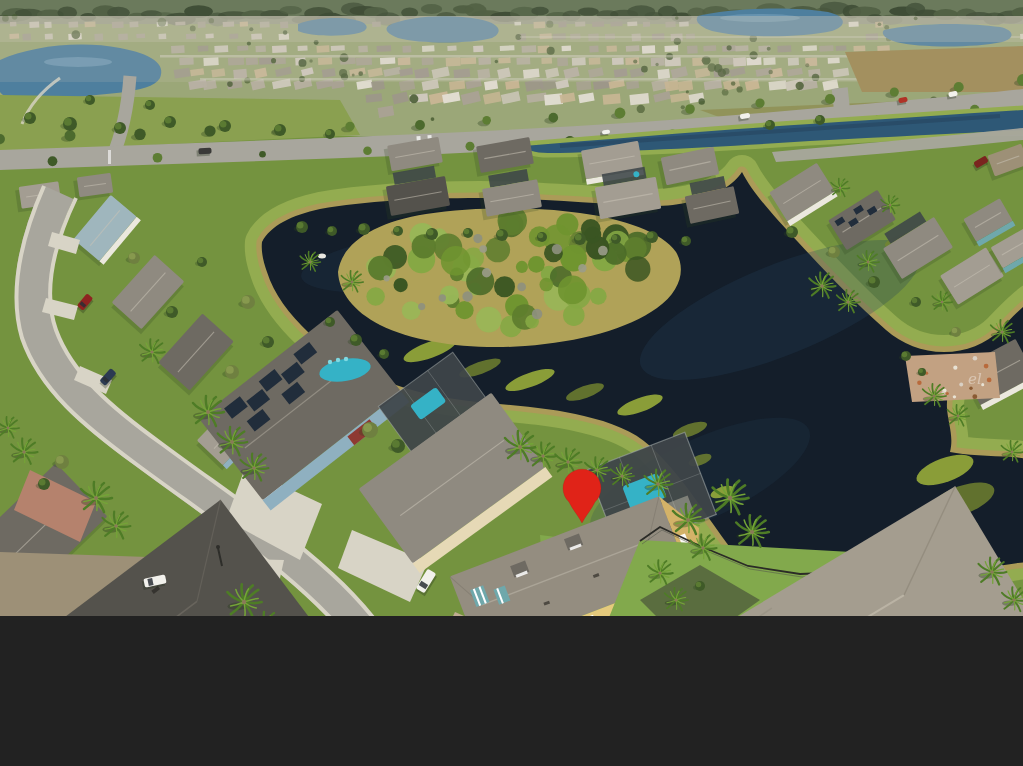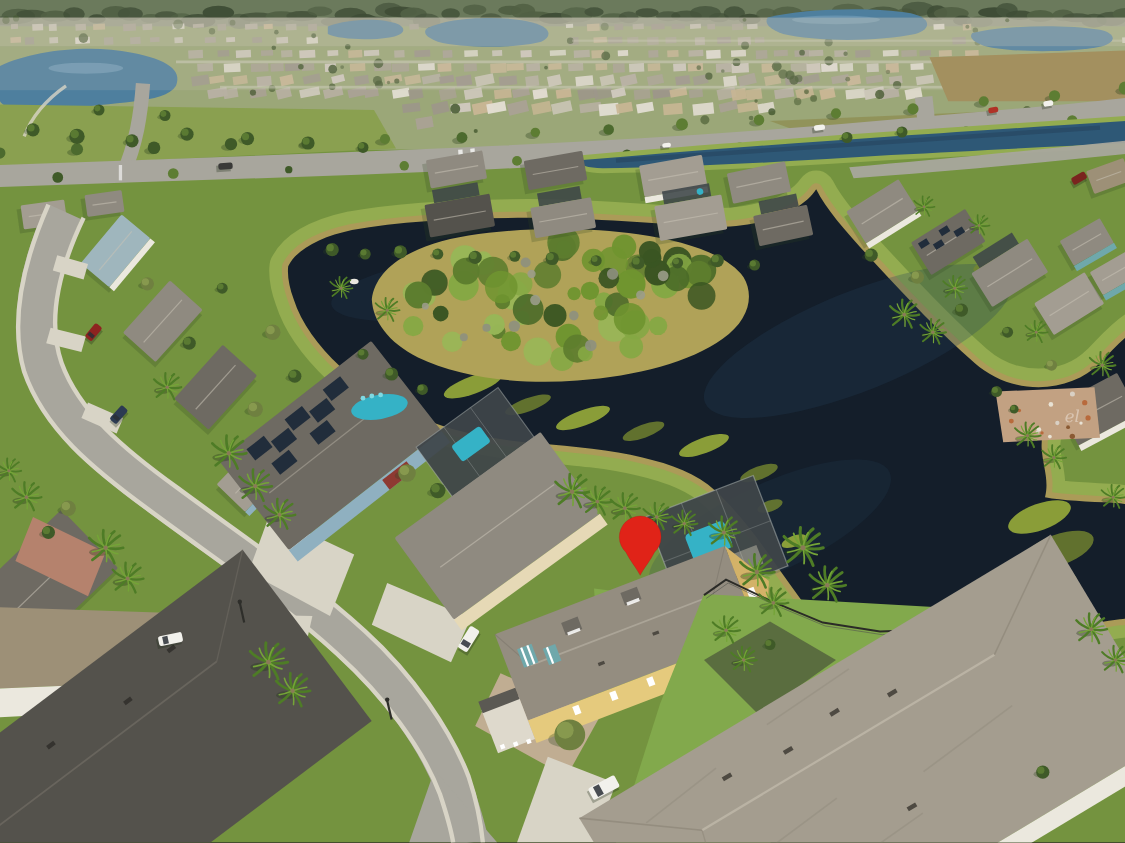--- a/index.html
+++ b/index.html
@@ -1,16 +1,16 @@
 <!DOCTYPE html>
 <html><head>
 <meta charset="utf-8">
 <style>
   html,body{margin:0;padding:0;background:#222;overflow:hidden;}
-  #stage{width:1023px;height:766px;position:relative;}
+  #stage{width:1023px;height:616px;position:relative;}
   svg{display:block;}
   text.wm{font-family:"DejaVu Serif", serif;font-style:italic;}
 </style>
 </head>
 <body>
 
 <div id="stage">
 <svg width="1023" height="766" viewBox="0 0 1023 766">
   <defs>
     <g id="palmSym">

